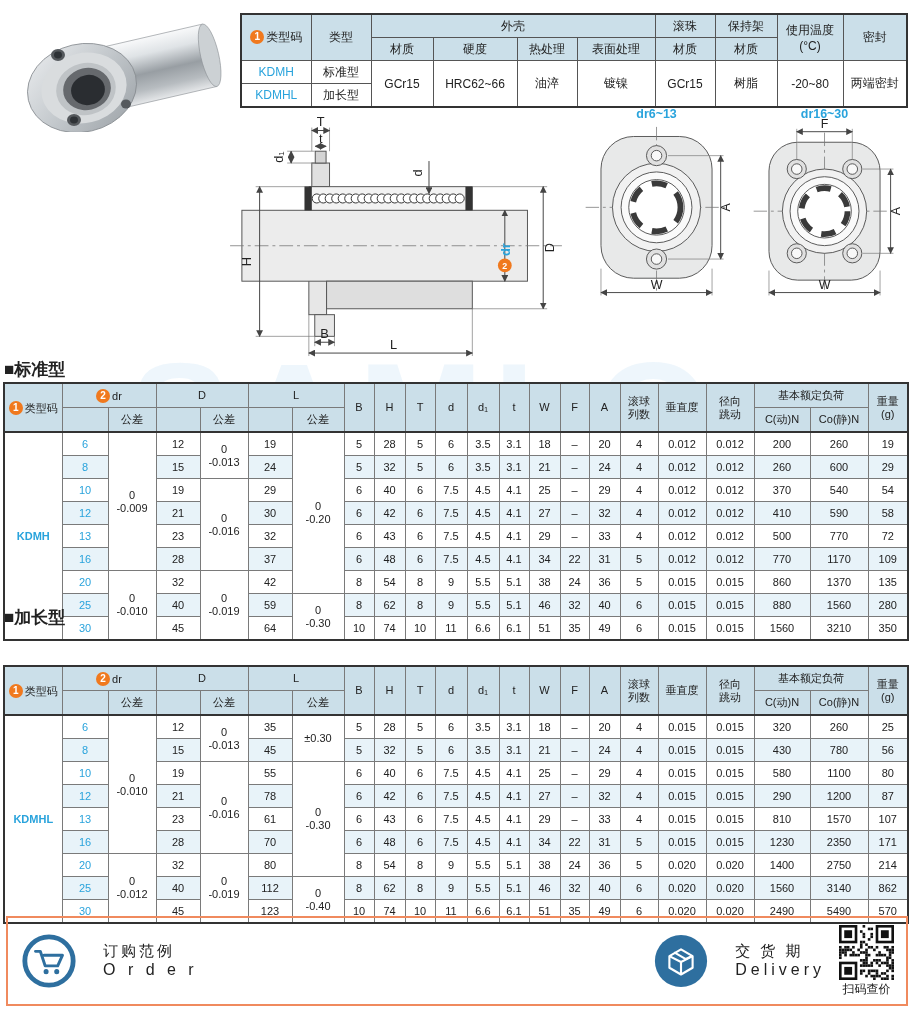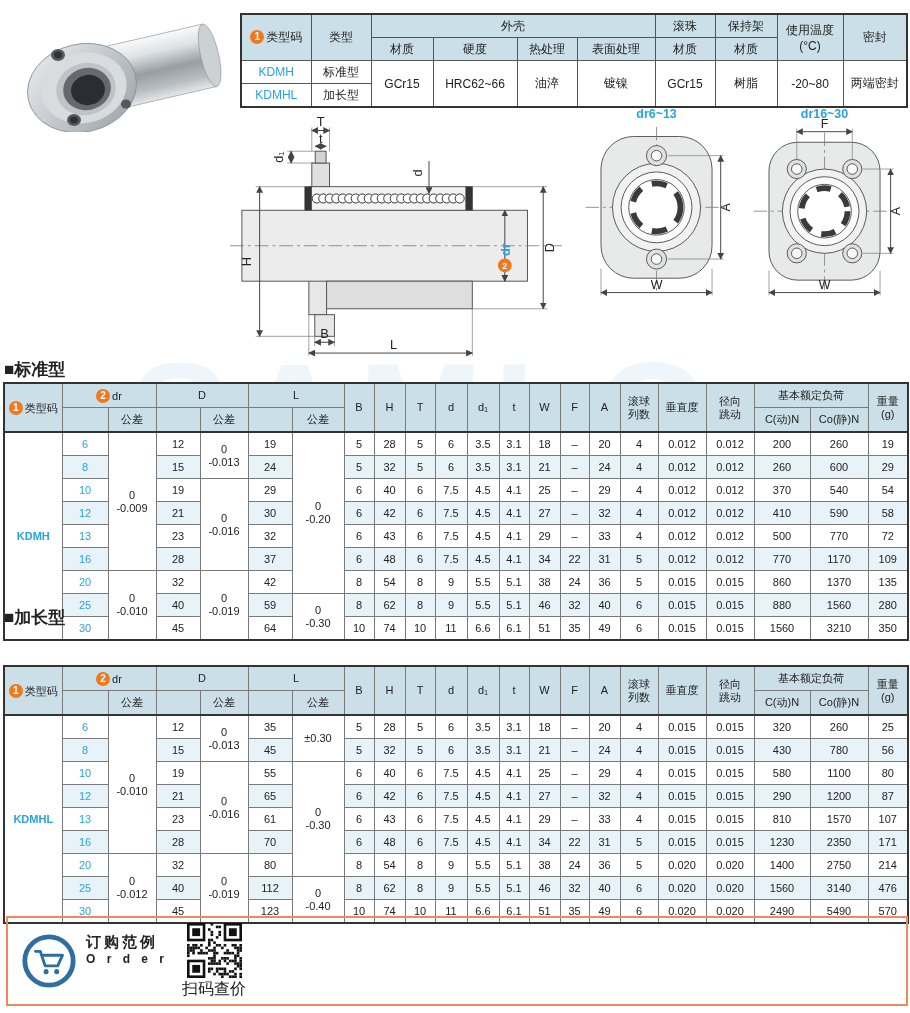--- a/index.html
+++ b/index.html
@@ -39,32 +39,32 @@
   .spec tbody td{height:22px;}
   .gl{border-bottom:none;}
   .nb{border-top:none;}
   .alt{background:#e8f3f9;}
   .tol{white-space:pre-line;background:#fff;}
   .dr-val{color:#29a3dc;}
   .code-cell{color:#29a3dc;font-weight:bold;font-size:12px;background:#fff;}
   
   .footer{position:absolute;left:6px;top:916px;width:874px;height:86px;border:2px solid #f08a5e;
           display:flex;align-items:center;padding:0 12px;gap:14px;z-index:2;}
-  .icn-group{display:flex;gap:8px;font-weight:bold;}
+  .icn-group{display:flex;align-items:center;gap:25px;}
   .icn-text{display:flex;flex-direction:column;line-height:1.3;}
   .icn-cn{font-size:15px;letter-spacing:3px;}
-  .icn-en{font-size:12px;letter-spacing:4px;}
+  .icn-en{font-size:16px;letter-spacing:4px;}
   .order-tbl{border:2px solid #333;}
   .order-tbl td{border:1px solid #333;font-size:13px;text-align:center;height:23px;padding:0 8px;}
   .ot-title{font-weight:bold;}
   .delivery-group{margin-left:auto;}
   .badge{background:#fdf49b;border:2px solid #333;border-radius:9px;font-size:20px;
          font-weight:bold;padding:7px 18px;letter-spacing:2px;}
   .qrbox{display:flex;flex-direction:column;align-items:center;gap:1px;}
-  .qr-caption{font-size:16px;}
+  .qr-caption{font-size:12px;}
 </style>
 </head>
 <body>
 
 <div class="wm" style="left:130px;top:330px;">SAMLO</div>
 <div class="wm" style="left:130px;top:700px;">SAMLO</div>
 
 <svg class="photo" width="222" height="126" viewBox="0 0 222 126">
   <defs>
     <linearGradient id="cyl" x1="0" y1="0" x2="0" y2="1">
@@ -690,21 +690,21 @@
         <td>4</td>
         <td>0.015</td>
         <td>0.015</td>
         <td>580</td>
         <td>1100</td>
         <td>80</td>
       </tr>
       <tr>
         <td class="dr-val alt">12</td>
         <td class="alt">21</td>
-        <td class="alt">65</td>
+        <td class="alt">78</td>
         <td class="alt">6</td>
         <td class="alt">42</td>
         <td class="alt">6</td>
         <td class="alt">7.5</td>
         <td class="alt">4.5</td>
         <td class="alt">4.1</td>
         <td class="alt">27</td>
         <td class="alt">–</td>
         <td class="alt">32</td>
         <td class="alt">4</td>
@@ -791,21 +791,21 @@
         <td class="alt">5.5</td>
         <td class="alt">5.1</td>
         <td class="alt">46</td>
         <td class="alt">32</td>
         <td class="alt">40</td>
         <td class="alt">6</td>
         <td class="alt">0.020</td>
         <td class="alt">0.020</td>
         <td class="alt">1560</td>
         <td class="alt">3140</td>
-        <td class="alt">476</td>
+        <td class="alt">862</td>
       </tr>
       <tr>
         <td class="dr-val">30</td>
         <td>45</td>
         <td>123</td>
         <td>10</td>
         <td>74</td>
         <td>10</td>
         <td>11</td>
         <td>6.6</td>
@@ -827,20 +827,34 @@
   <div class="icn-group">
     <svg width="58" height="58" viewBox="0 0 60 60">
       <circle cx="30" cy="30" r="25" fill="#fff" stroke="#2e6f9f" stroke-width="5"></circle>
       <path d="M16 20 h5 l5 15 h13 l5 -11 h-19" fill="none" stroke="#2e6f9f" stroke-width="3" stroke-linecap="round" stroke-linejoin="round"></path>
       <circle cx="27" cy="41" r="2.6" fill="#2e6f9f"></circle>
         <circle cx="38" cy="41" r="2.6" fill="#2e6f9f"></circle>
     </svg>
     <div class="icn-text">
       <span class="icn-cn">订购范例</span>
       <span class="icn-en">O r d e r</span>
+    </div>
+  </div>
+  <div class="icn-group delivery-group">
+    <svg width="58" height="58" viewBox="0 0 60 60">
+      <circle cx="30" cy="30" r="27" fill="#2e6f9f"></circle>
+      <g stroke="#fff" fill="none" stroke-width="2.2" stroke-linejoin="round">
+        <path d="M18 25 l12 -7 l12 7 v12 l-12 7 l-12 -7 z"></path>
+        <path d="M18 25 l12 6 l12 -6 M30 31 v13"></path>
+        <path d="M23 21 l12 7 l6 -3"></path>
+      </g>
+    </svg>
+    <div class="icn-text">
+      <span class="icn-cn">交 货 期</span>
+      <span class="icn-en">Delivery</span>
     </div>
   </div>
   <div class="qrbox">
     <svg id="qr" width="55" height="55" viewBox="0 0 54.6 54.6">
         <rect x="23.400000000000002" y="0" width="2.6" height="2.6" fill="#111"></rect>
         <rect x="28.6" y="2.6" width="2.6" height="2.6" fill="#111"></rect>
         <rect x="31.200000000000003" y="2.6" width="2.6" height="2.6" fill="#111"></rect>
         <rect x="20.8" y="5.2" width="2.6" height="2.6" fill="#111"></rect>
         <rect x="23.400000000000002" y="7.800000000000001" width="2.6" height="2.6" fill="#111"></rect>
         <rect x="31.200000000000003" y="7.800000000000001" width="2.6" height="2.6" fill="#111"></rect>

